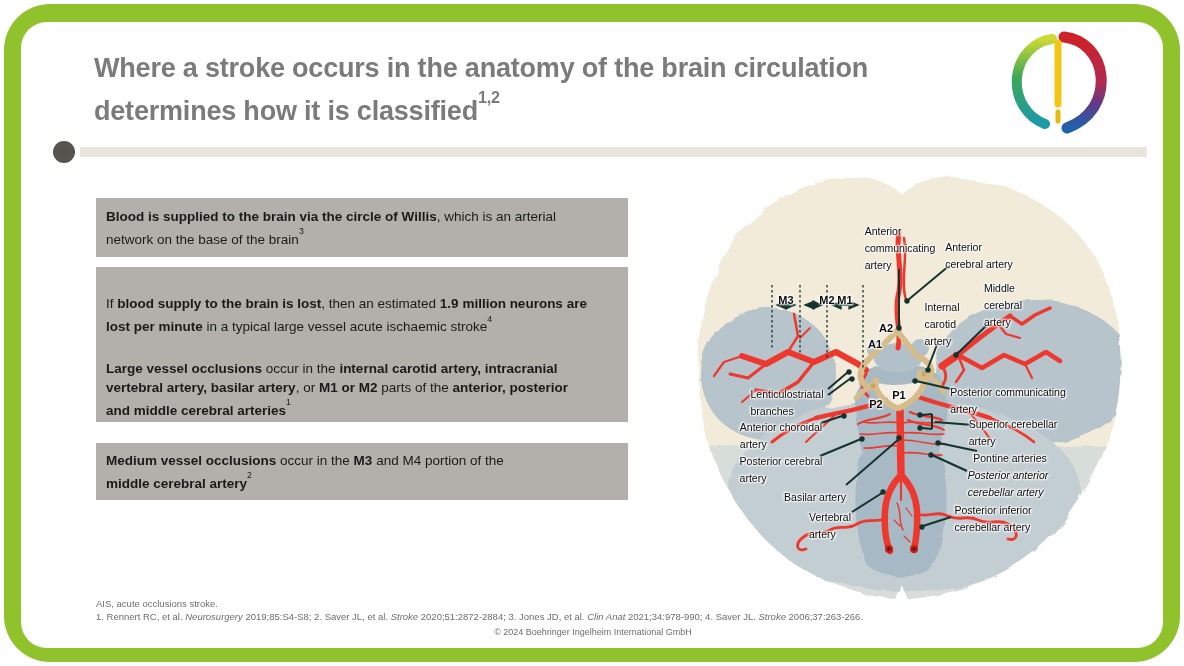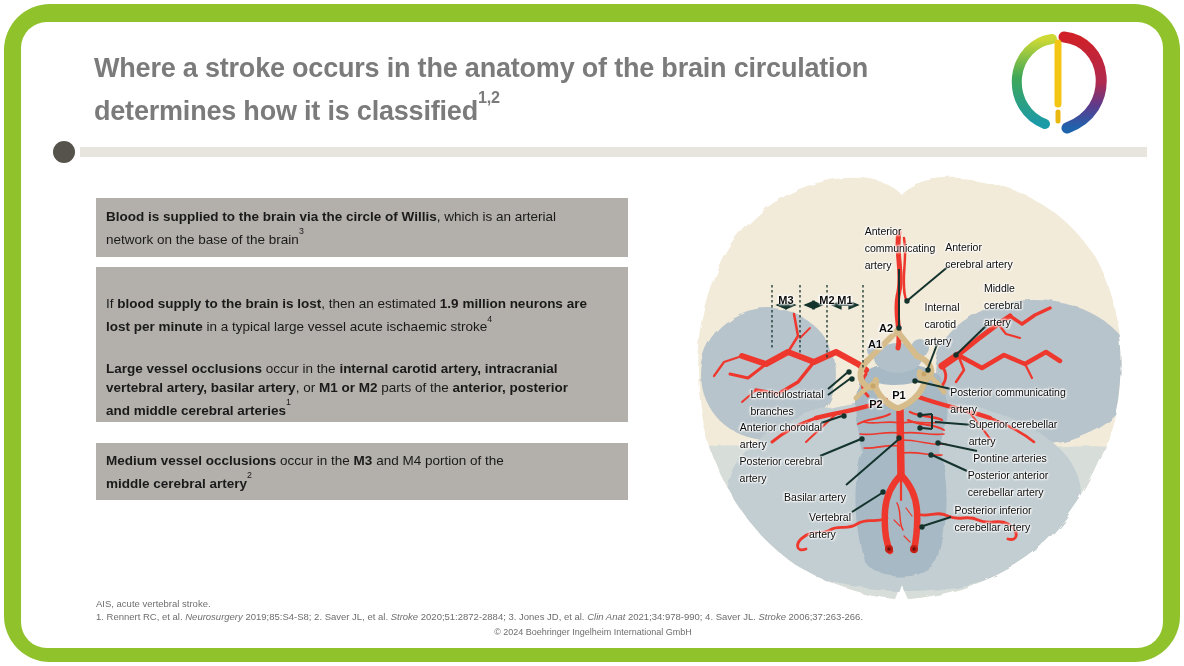--- a/index.html
+++ b/index.html
@@ -238,33 +238,33 @@
 branches</div>
         <div class="dlabel" style="left: 318px; top: 227px;">Posterior communicating
 artery</div>
         <div class="dlabel" style="left: 91px; top: 262px;">Anterior choroidal
 artery</div>
         <div class="dlabel" style="left: 323px; top: 259px;">Superior cerebellar
 artery</div>
         <div class="dlabel" style="left: 91px; top: 296px;">Posterior cerebral
 artery</div>
         <div class="dlabel" style="left: 320px; top: 284px;">Pontine arteries</div>
-        <div class="dlabel" style="left: 318px; top: 310px;">Posterior anterior
+        <div class="dlabel" style="left: 318px; top: 310px; font-style: italic;">Posterior anterior
 cerebellar artery</div>
         <div class="dlabel" style="left: 125px; top: 323px;">Basilar artery</div>
         <div class="dlabel" style="left: 140px; top: 352px;">Vertebral
 artery</div>
         <div class="dlabel" style="left: 303px; top: 345px;">Posterior inferior
 cerebellar artery</div>
         <div class="dlabel m" style="left: 96px; top: 126px;">M3</div>
         <div class="dlabel m" style="left: 137px; top: 126px;">M2</div>
         <div class="dlabel m" style="left: 155px; top: 126px;">M1</div>
         <div class="dlabel seg" style="left: 196px; top: 154px;">A2</div>
         <div class="dlabel seg" style="left: 185px; top: 170px;">A1</div>
         <div class="dlabel seg" style="left: 209px; top: 221px;">P1</div>
         <div class="dlabel seg" style="left: 186px; top: 230px;">P2</div>
       </div>
   </div>
 
-  <div class="footer-line f1">AIS, acute vertebral stroke.</div>
+  <div class="footer-line f1">AIS, acute occlusions stroke.</div>
   <div class="footer-line f2"><span>1. Rennert RC, et al. </span><span style="font-style: italic;">Neurosurgery</span><span> 2019;85:S4-S8; 2. Saver JL, et al. </span><span style="font-style: italic;">Stroke</span><span> 2020;51:2872-2884; 3. Jones JD, et al. </span><span style="font-style: italic;">Clin Anat</span><span> 2021;34:978-990; 4. Saver JL. </span><span style="font-style: italic;">Stroke</span><span> 2006;37:263-266.</span></div>
   <div class="footer-line f3">© 2024 Boehringer Ingelheim International GmbH</div>
 </div>
 
 </body></html>

